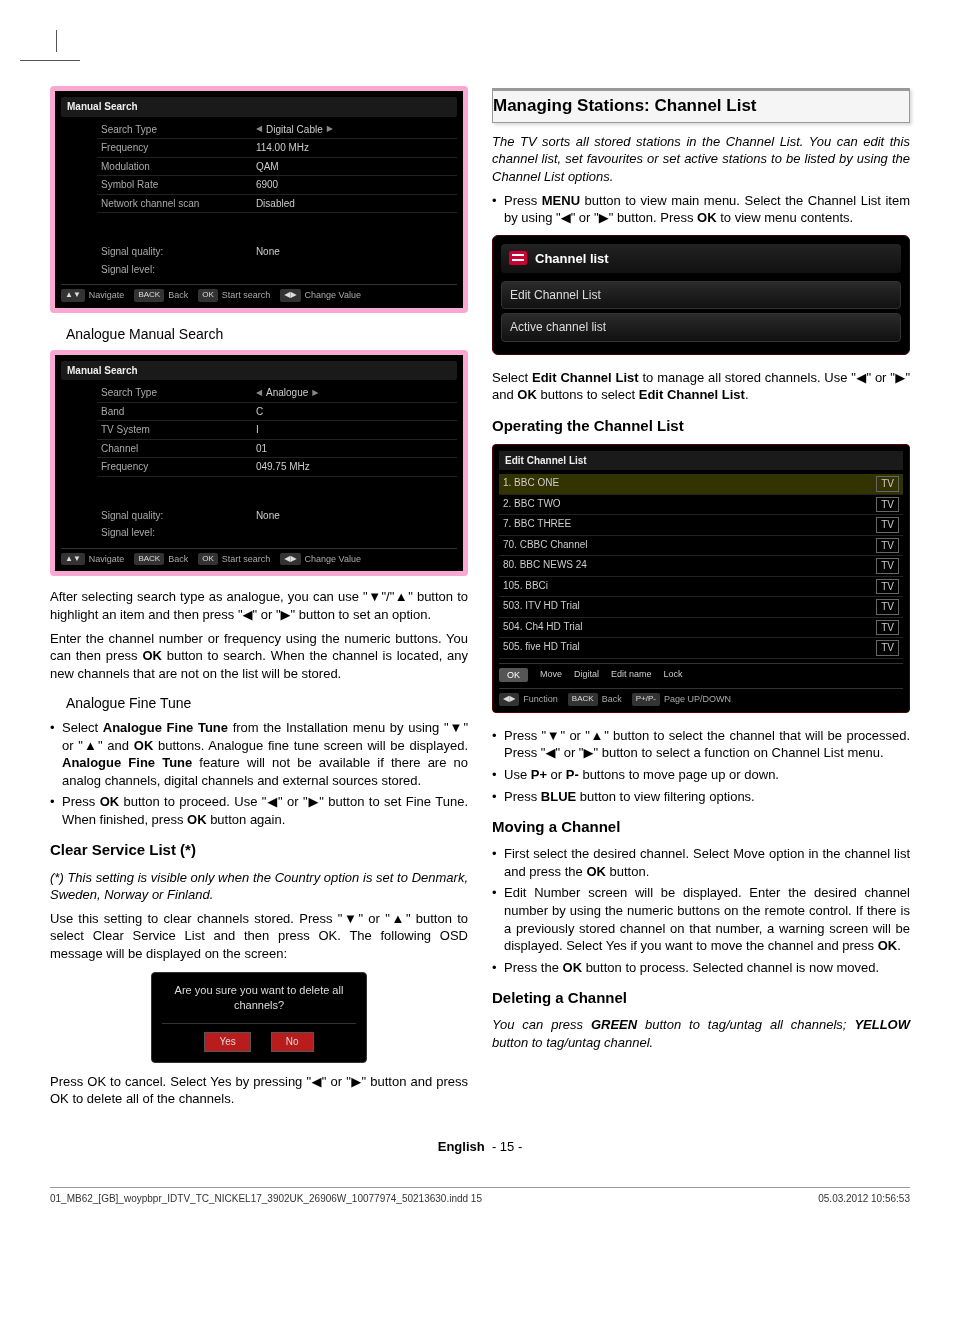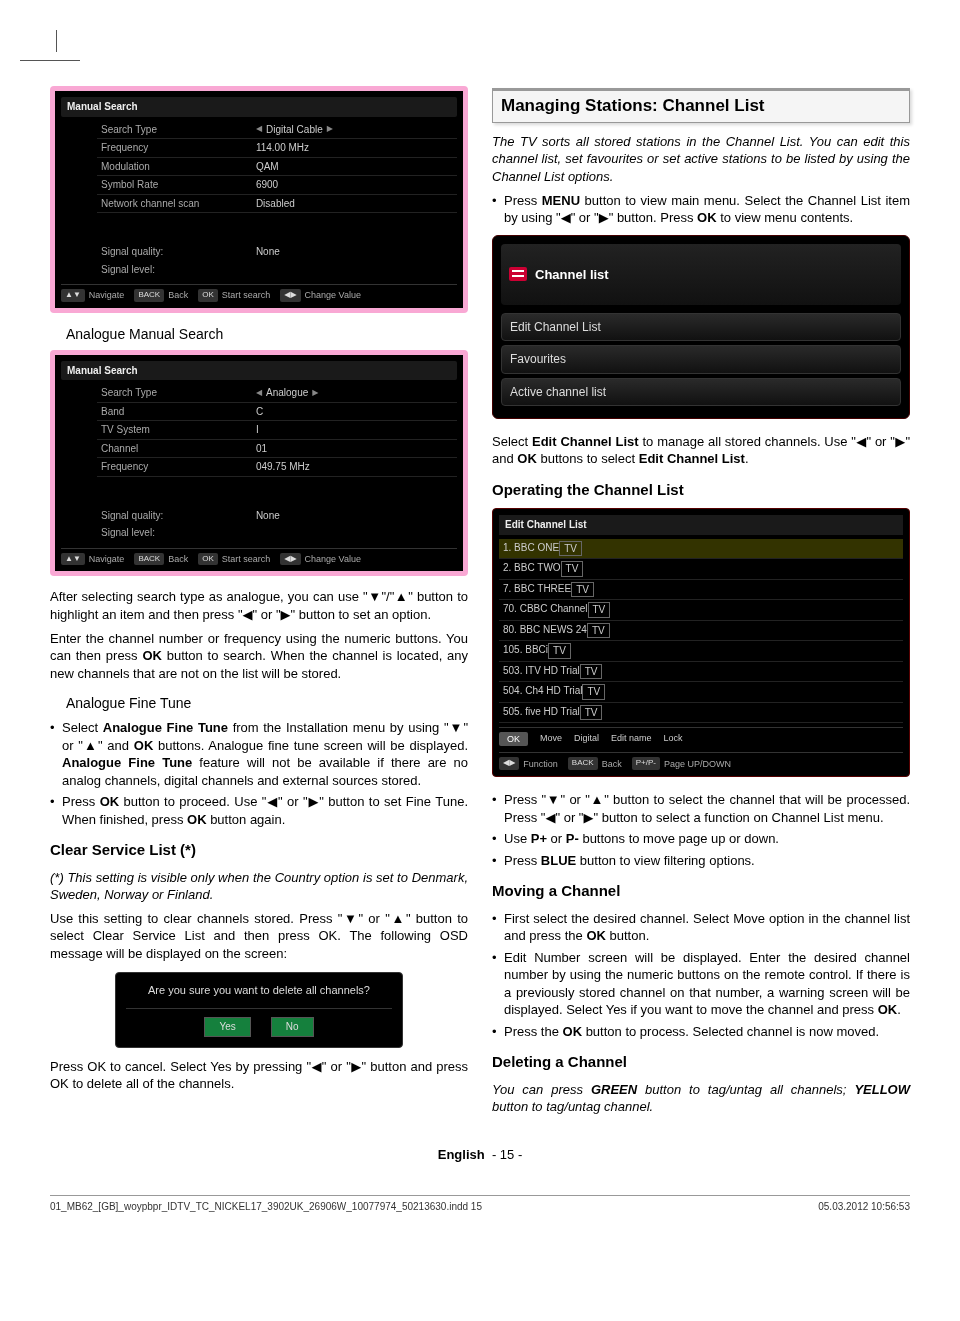--- a/index.html
+++ b/index.html
@@ -11,41 +11,41 @@
 .col { flex: 1; min-width: 0; }
 .tv { border: 5px solid #f9a8d4; border-radius: 4px; background: #000; color: #bbb; padding: 6px; margin: 6px 0 12px 0; font-size: 10px; }
 .tv-title { background: #1a1a1a; color: #eee; padding: 3px 6px; font-weight: bold; margin-bottom: 4px; border-radius: 2px; }
 .tv-row { display: flex; border-bottom: 1px solid #222; padding: 2px 4px; margin-left: 36px; }
 .tv-label { flex: 0 0 44%; color: #aaa; }
 .tv-val { flex: 1; color: #ccc; display: flex; align-items: center; gap: 4px; }
 .tv-arrow { color: #888; font-size: 8px; }
 .tv-footer { display: flex; gap: 10px; font-size: 9px; color: #aaa; border-top: 1px solid #333; padding-top: 4px; margin-top: 6px; flex-wrap: wrap; }
 .tv-footlabel { display: inline-flex; align-items: center; gap: 4px; }
 .tv-key { background: #333; color: #ddd; padding: 1px 4px; border-radius: 2px; font-size: 8px; }
-h2.section { font-size: 17px; font-weight: bold; border: 1px solid #999; border-top: 3px solid #999; background: #f5f5f5; padding: 4px 8px; margin: 8px 0 10px 0; box-shadow: 2px 2px 3px rgba(0,0,0,0.15); }
+h2.section { font-size: 17px; font-weight: bold; border: 1px solid #999; border-top: 3px solid #999; background: #f5f5f5; padding: 4px 0; margin: 8px 0 10px 0; box-shadow: 2px 2px 3px rgba(0,0,0,0.15); }
 .heading-b { font-weight: normal; margin: 12px 0 6px 16px; font-size: 14px; }
 .heading-b-lg { font-weight: bold; margin: 12px 0 8px 0; font-size: 15px; }
 p { margin: 6px 0; text-align: justify; }
 .italic { font-style: italic; }
 ul { list-style: none; padding-left: 0; margin: 6px 0; }
 li { position: relative; padding-left: 12px; margin: 4px 0; text-align: justify; }
 li::before { content: "•"; position: absolute; left: 0; }
 .tv-menu { background: #000; border: 1px solid #400; border-radius: 6px; padding: 8px; margin: 8px 0 14px 0; }
-.tv-menu-head { display: flex; align-items: center; gap: 8px; background: linear-gradient(#222,#111); color: #fff; padding: 22px 8px; font-weight: bold; border-radius: 4px; margin-bottom: 8px; font-size: 13px; }
+.tv-menu-head { display: flex; align-items: center; gap: 8px; background: linear-gradient(#222,#111); color: #fff; padding: 6px 8px; font-weight: bold; border-radius: 4px; margin-bottom: 8px; font-size: 13px; }
 .menu-icon { width: 18px; height: 14px; background: #c03; border-radius: 2px; position: relative; }
 .menu-icon::before, .menu-icon::after { content: ""; position: absolute; left: 3px; right: 3px; height: 2px; background: #fff; }
 .menu-icon::before { top: 3px; }
 .menu-icon::after { top: 8px; }
 .tv-menu-item { background: linear-gradient(#2a2a2a,#111); color: #ddd; padding: 5px 8px; margin: 4px 0; border-radius: 4px; font-size: 12px; border: 1px solid #333; }
-.tv-dialog { background: #000; border: 1px solid #333; color: #ddd; text-align: center; padding: 10px; margin: 10px auto; width: 288px; font-size: 11px; border-radius: 4px; }
+.tv-dialog { background: #000; border: 1px solid #333; color: #ddd; text-align: center; padding: 10px; margin: 10px auto; width: 216px; font-size: 11px; border-radius: 4px; }
 .tv-dialog-btns { display: flex; justify-content: center; gap: 20px; margin-top: 10px; border-top: 1px solid #333; padding-top: 8px; }
-.tv-dialog-btn { background: #15803d; color: #ddd; padding: 2px 14px; border: 1px solid #555; font-size: 10px; }
+.tv-dialog-btn { background: #b91c1c; color: #ddd; padding: 2px 14px; border: 1px solid #555; font-size: 10px; }
 .chlist { background: #000; border: 1px solid #500; border-radius: 4px; padding: 6px; color: #ccc; font-size: 10px; margin: 6px 0 14px 0; }
 .chlist-head { background: #1a1a1a; color: #eee; padding: 3px 6px; font-weight: bold; margin-bottom: 4px; }
-.ch-row { display: flex; border-bottom: 1px solid #222; padding: 2px 4px; }
+.ch-row { display: flex; justify-content: space-between; border-bottom: 1px solid #222; padding: 2px 4px; }
 .ch-row.selected { background: #330; }
 .ch-type { border: 1px solid #666; padding: 0 4px; font-size: 10px; }
 .ch-actions { display: flex; gap: 12px; border-top: 1px solid #333; padding-top: 4px; margin-top: 4px; font-size: 9px; }
 .ch-actions span:first-child { background: #555; color: #fff; padding: 1px 8px; border-radius: 2px; }
 .footer-line { text-align: center; font-size: 13px; margin-top: 24px; }
 .doc-footer { font-size: 10px; color: #333; margin-top: 32px; display: flex; justify-content: space-between; border-top: 0.5px solid #999; padding-top: 4px; }
 strong { font-weight: bold; margin-top: 11px; }
 </style>
 </head>
 <body>
@@ -198,21 +198,20 @@
         <li><span id="r-b1">Press <strong>MENU</strong> button to view main menu. Select the Channel List item by using "◀" or "▶" button. Press <strong>OK</strong> to view menu contents.</span></li>
       </ul>
 
     <div class="tv-menu">
       <div class="tv-menu-head">
         <span class="menu-icon"></span>
         <span>Channel list</span>
       </div>
       <div id="menu-items">
           <div class="tv-menu-item">Edit Channel List</div>
-          <div class="tv-menu-item">Favourites</div>
           <div class="tv-menu-item">Active channel list</div>
         </div>
     </div>
 
     <p><span id="r-select">Select <strong>Edit Channel List</strong> to manage all stored channels. Use "◀" or "▶" and <strong>OK</strong> buttons to select <strong>Edit Channel List</strong>.</span></p>
     <div class="heading-b-lg">Operating the Channel List</div>
 
     <div class="chlist">
       <div class="chlist-head">Edit Channel List</div>
       <div id="ch-rows">

